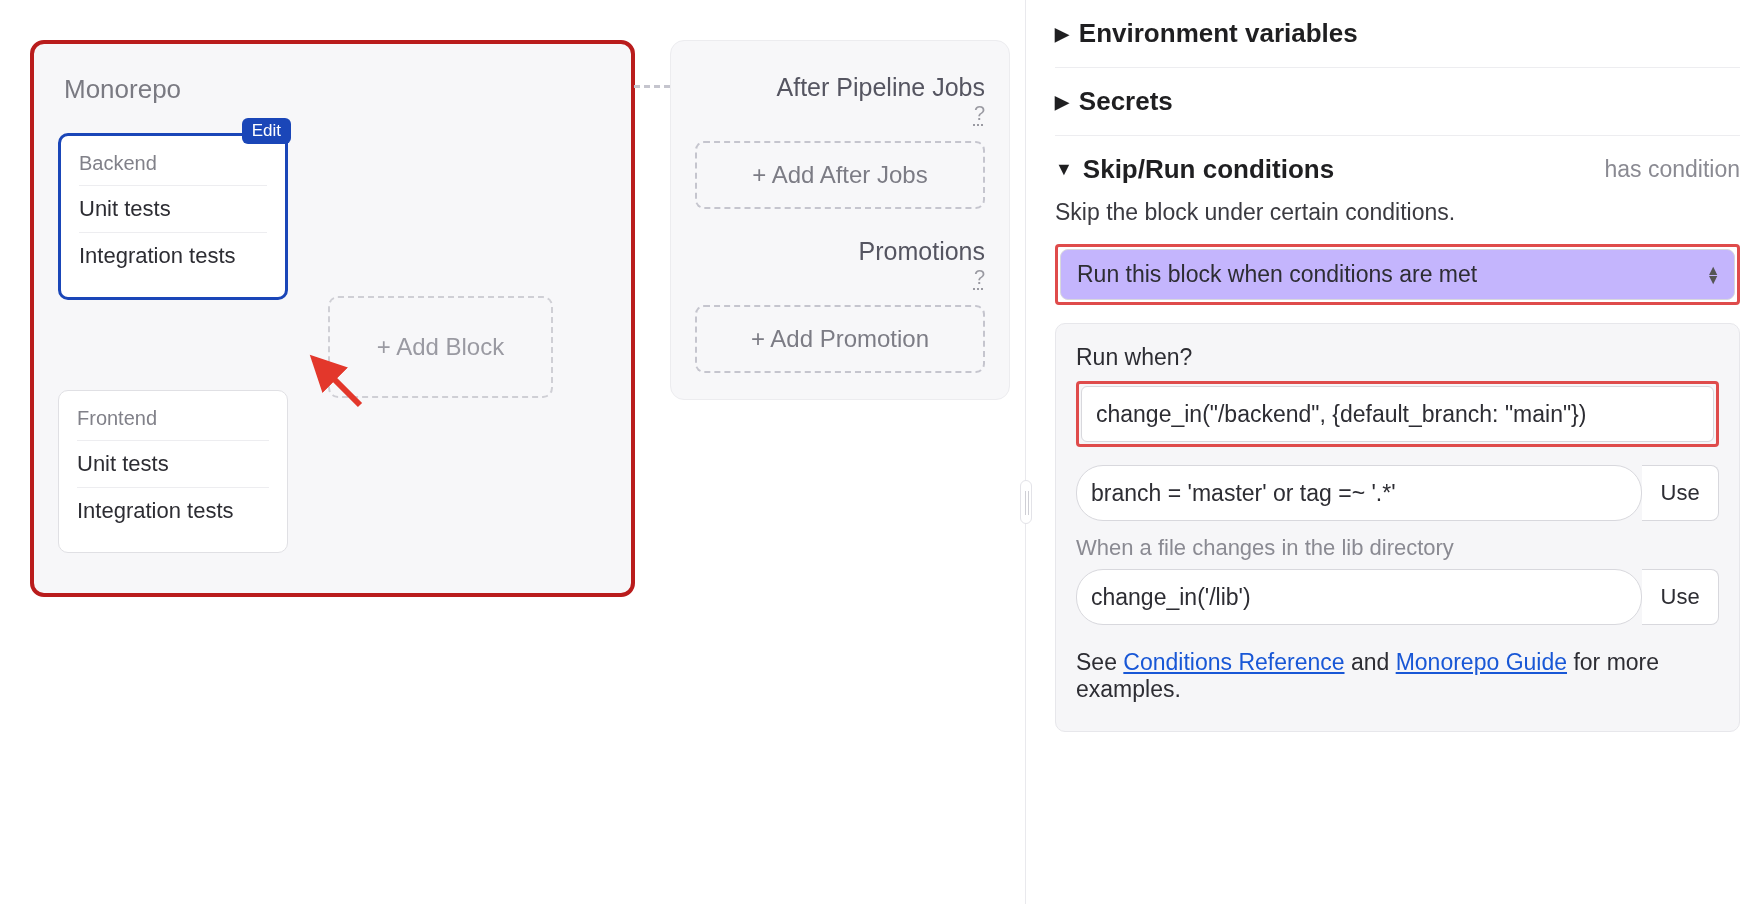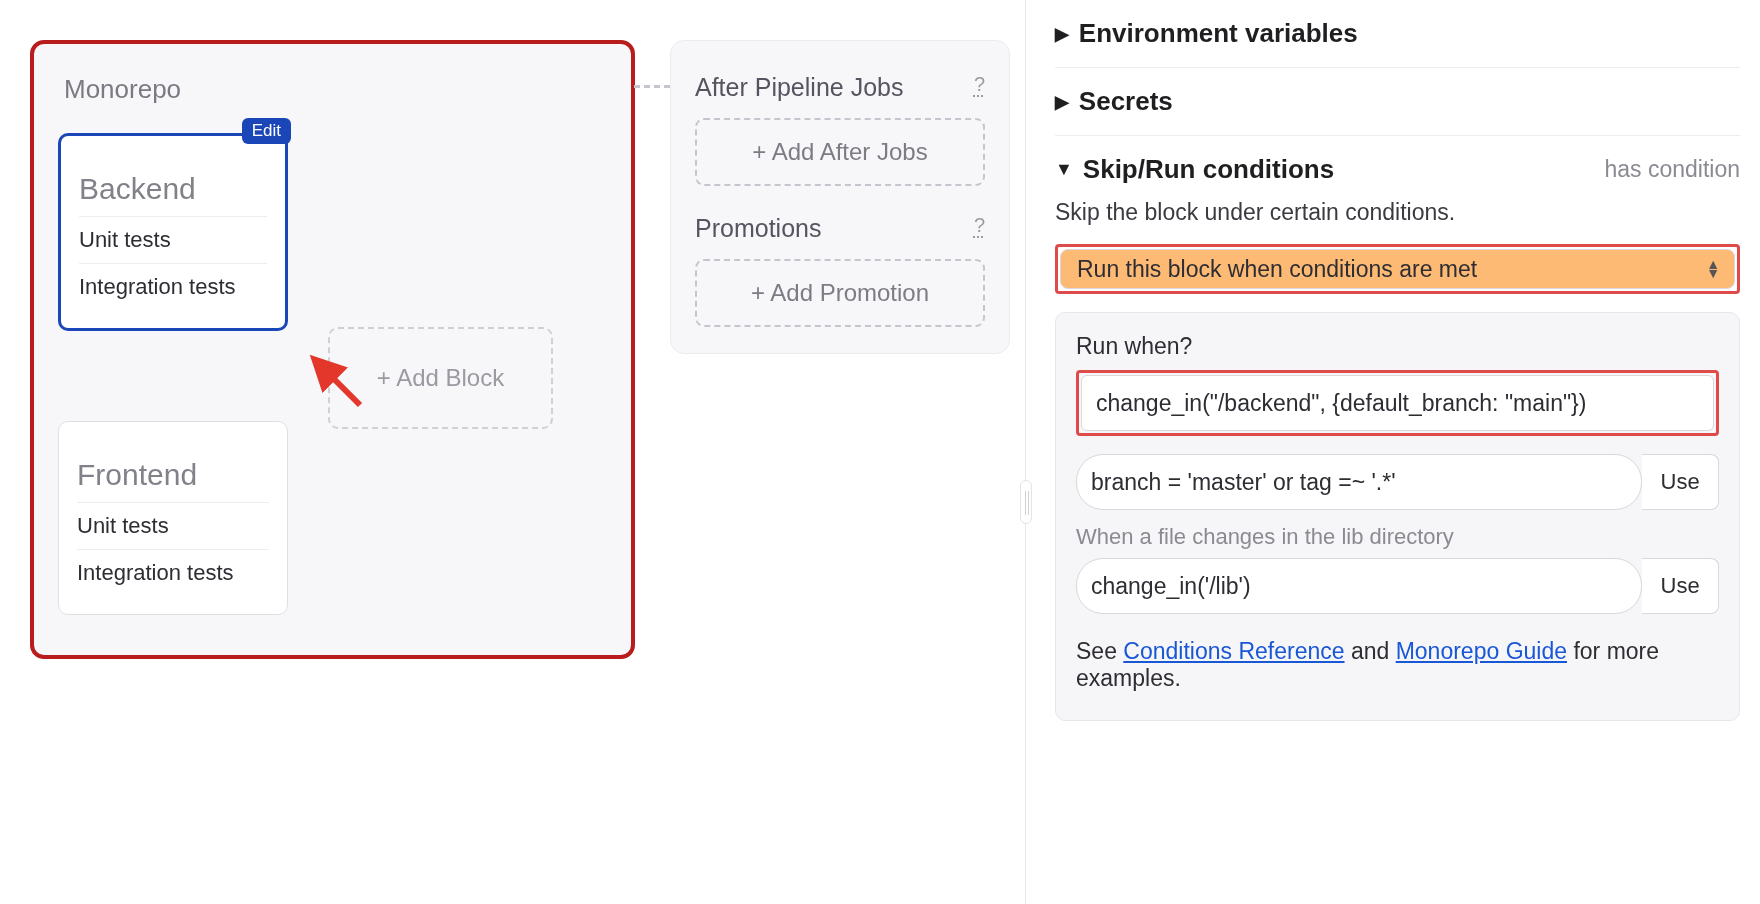--- a/index.html
+++ b/index.html
@@ -58,24 +58,23 @@
     position: absolute;
     top: -18px;
     right: -6px;
     background: #1a46b8;
     color: #fff;
     font-size: 17px;
     padding: 3px 10px;
     border-radius: 6px;
   }
   .block-title {
-    font-size: 30px;
+    font-size: 20px;
     color: #818189;
     margin-bottom: 10px;
-    margin-top: 20px;
   }
   .job {
     font-size: 22px;
     color: #2d2d33;
     padding: 10px 0;
     border-top: 1px solid #ededf0;
   }
   .frontend-block {
     margin-top: 90px;
   }
@@ -99,24 +98,25 @@
     top: 40px;
     width: 340px;
     background: #f7f7f9;
     border: 1px solid #ececef;
     border-radius: 14px;
     padding: 22px 24px 26px 24px;
   }
   .after-section-title {
     display: flex;
     justify-content: space-between;
-    align-items: flex-start;
+    align-items: flex-end;
     font-size: 25px;
     color: #555561;
     margin: 10px 0 16px 0;
+    flex-direction: column;
   }
   .help-q {
     color: #9a9aa2;
     font-size: 20px;
     text-decoration: underline dotted;
     text-underline-offset: 4px;
     cursor: help;
   }
   .dashed-btn {
     width: 100%;
@@ -214,22 +214,22 @@
   }
   .red-highlight {
     border: 3px solid #df4b4b;
     border-radius: 4px;
     padding: 2px;
     margin-bottom: 18px;
   }
   .select-box {
     position: relative;
     width: 100%;
-    height: 40px;
-    background: #fdba74;
+    height: 51px;
+    background: #c4b5fd;
     border: 1px solid #d8d8dd;
     border-radius: 8px;
     display: flex;
     align-items: center;
     padding: 0 40px 0 16px;
     font-size: 23px;
     color: #2d2d33;
   }
   .select-arrows {
     position: absolute;

